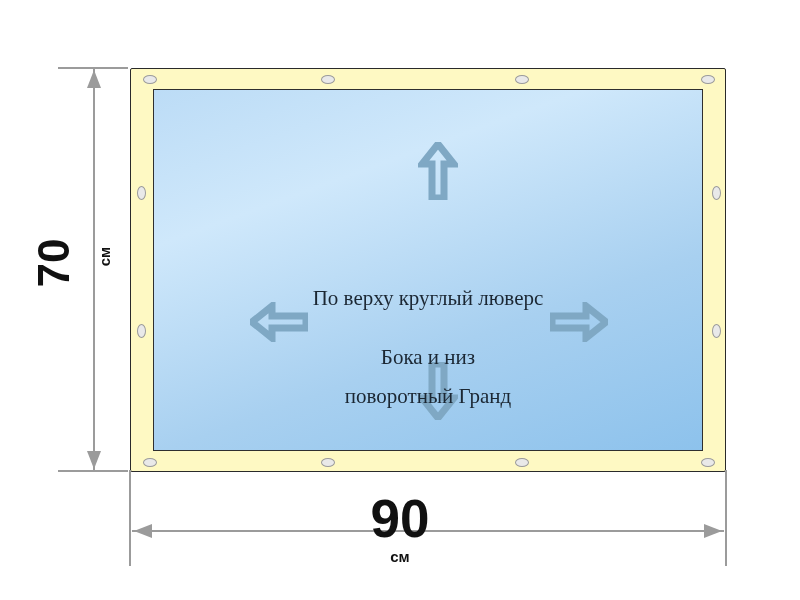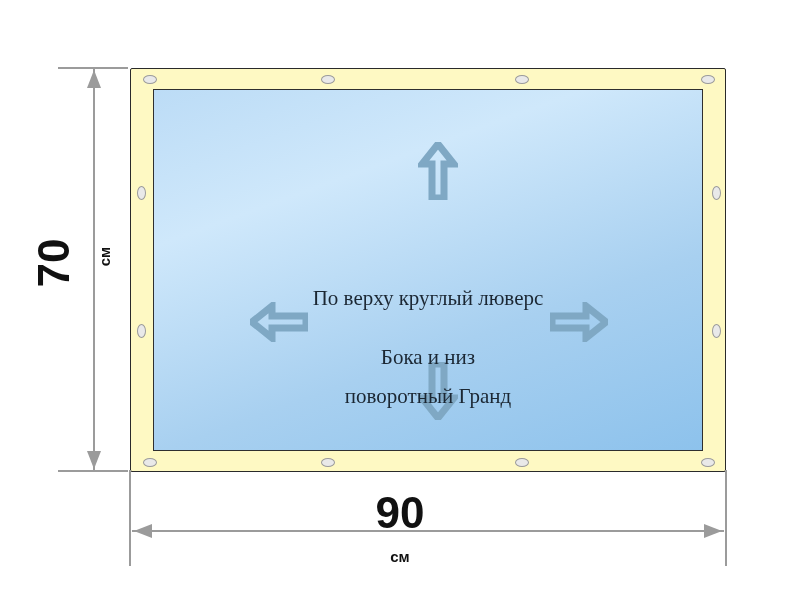--- a/index.html
+++ b/index.html
@@ -102,21 +102,21 @@
     left: 95px;
     top: 248px;
     transform: rotate(-90deg);
     transform-origin: center center;
   }
   #width-value {
     left: 0;
     width: 800px;
     top: 488px;
     text-align: center;
-    font-size: 44px;
+    font-size: 53px;
   }
   #width-unit {
     left: 0;
     width: 800px;
     top: 548px;
     text-align: center;
   }
 </style>
 </head>
 <body>

